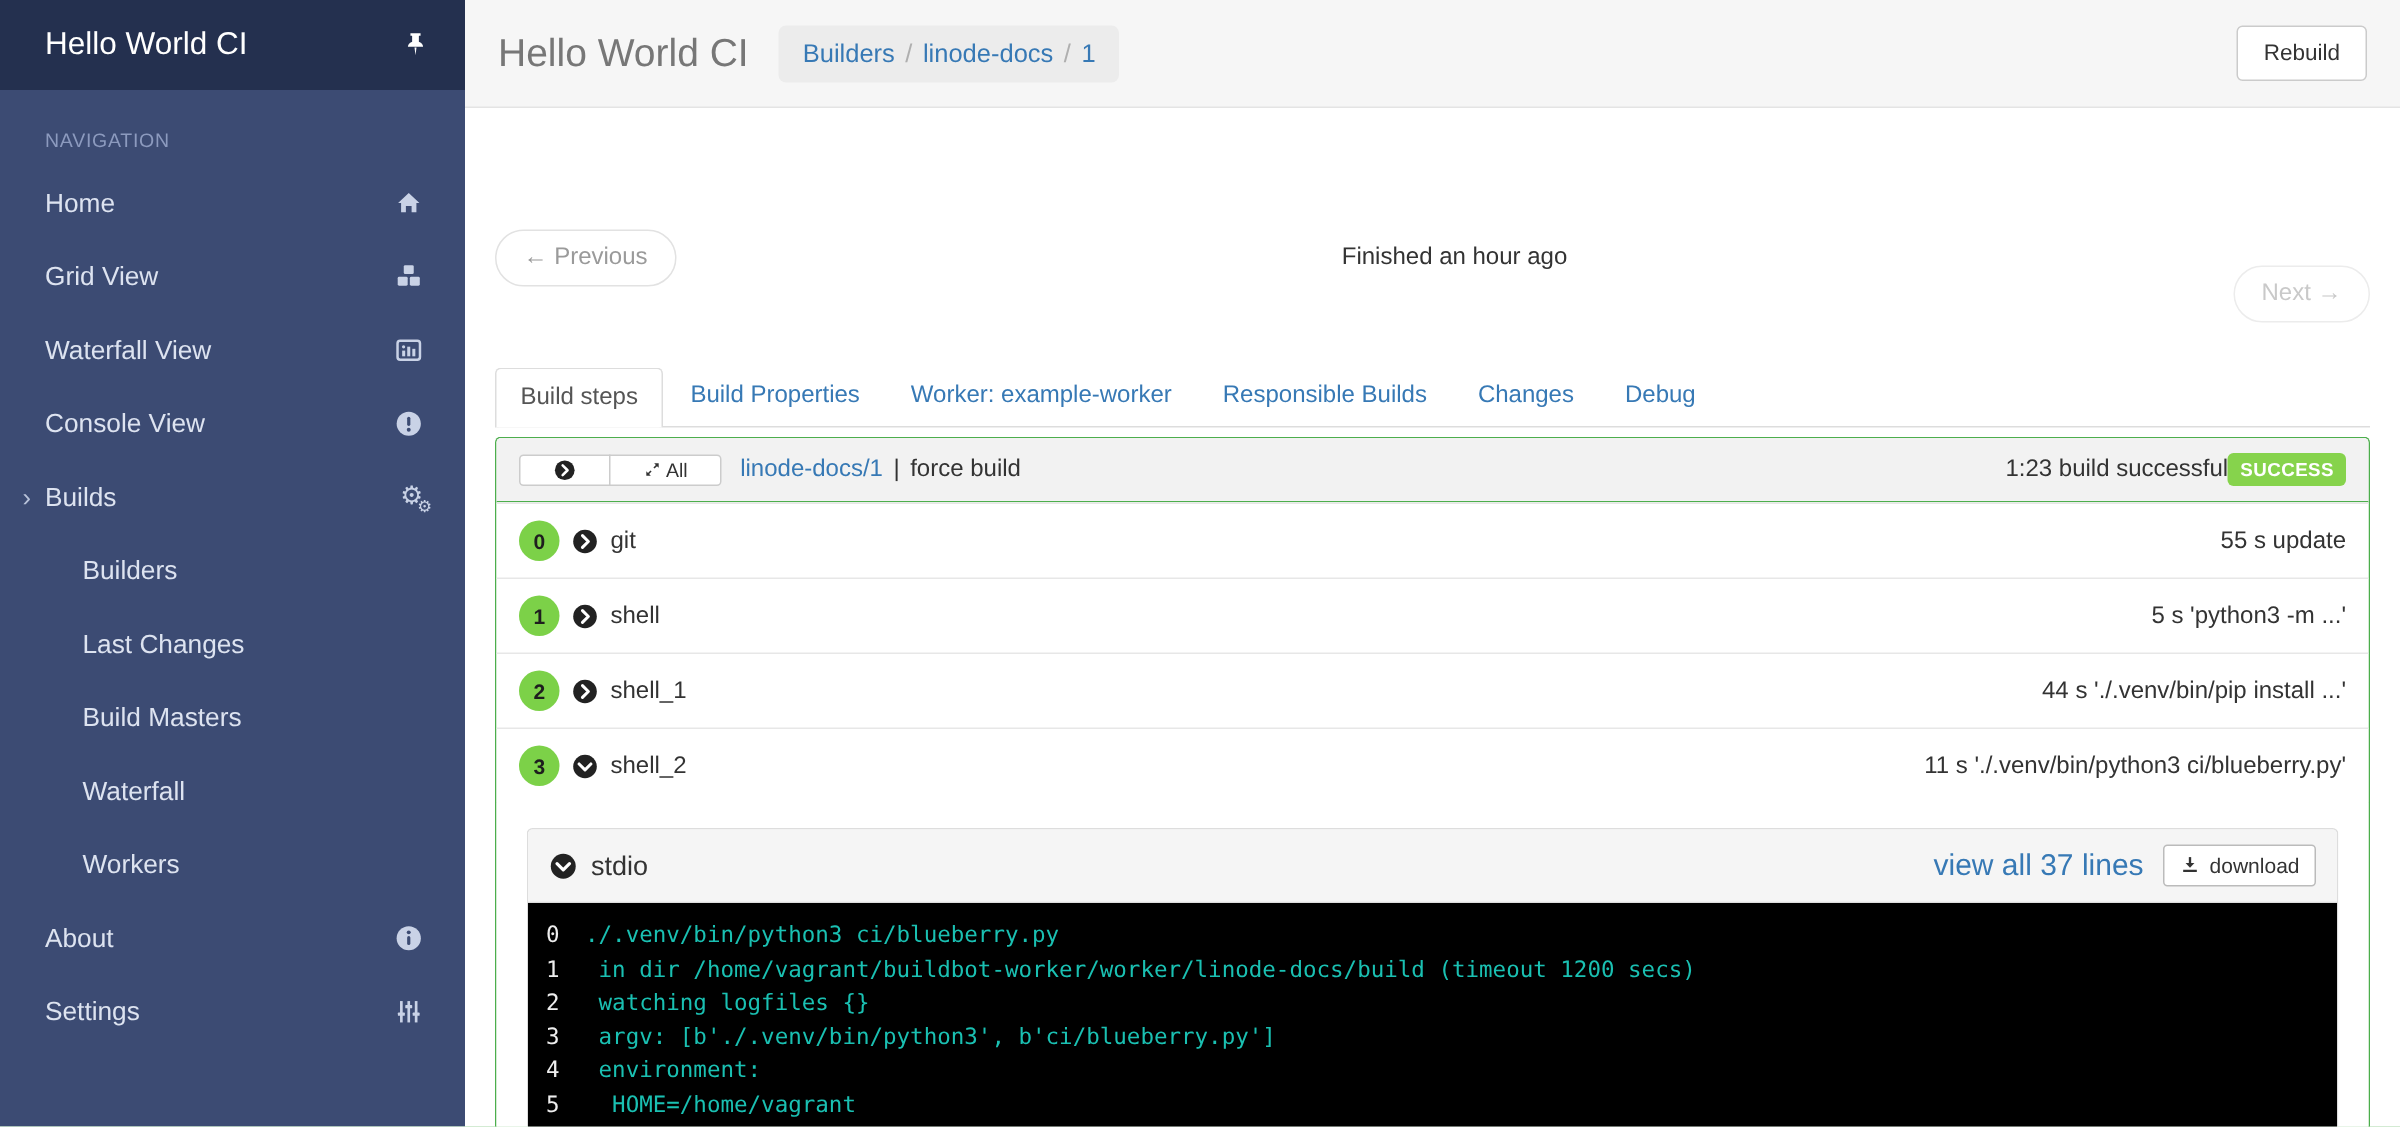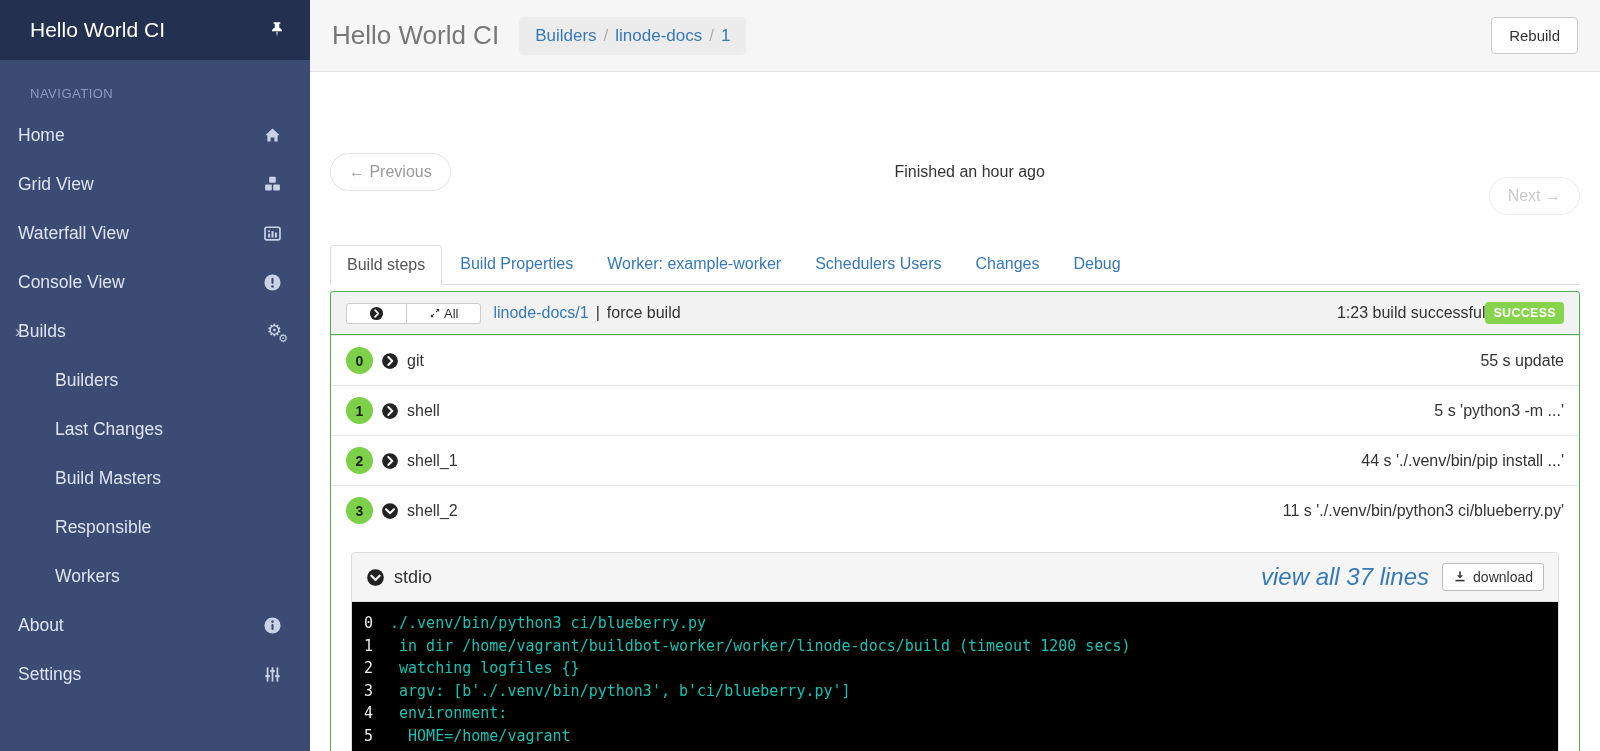--- a/index.html
+++ b/index.html
@@ -8,21 +8,21 @@
   body { display:flex; }
 
   
   .sidebar { width:310px; height:751px; background:var(--sidebar_bg); flex:none; }
   .sb-header { height:60px; background:var(--sidebar_header_bg); display:flex;
     align-items:center; padding:0 24px 0 30px; }
   .sb-title { color:#fff; font-size:21px; font-weight:500; flex:1; }
   .pin-btn { color:#fff; cursor:pointer; display:flex; }
   .sb-navlabel { color:var(--nav_label); font-size:13px; letter-spacing:.5px;
     margin:26px 0 10px 30px; }
-  .sb-item { height:49px; display:flex; align-items:center; padding:0 28px 0 18px;
+  .sb-item { height:49px; display:flex; align-items:center; padding:0 28px 0 30px;
     color:var(--sidebar_text); font-size:17.5px; cursor:pointer; position:relative; }
   .sb-item .lbl { flex:1; }
   .sb-item .ico { width:19px; height:19px; display:flex; color:#C9D2E6; }
   .sb-item .caret { position:absolute; left:15px; font-size:17px; color:#B9C3DA; }
   .sb-sub { height:49px; display:flex; align-items:center; padding-left:55px;
     color:var(--sidebar_text); font-size:17.5px; cursor:pointer; }
   .gear-wrap { position:relative; font-size:17px; line-height:1; }
   .gear-wrap .g2 { position:absolute; font-size:11px; right:-6px; bottom:-3px; }
 
   
@@ -80,21 +80,21 @@
   .chev { margin-left:8px; display:flex; flex:none; }
   .step-name { margin-left:8px; font-size:16px; color:#333; }
   .step-detail { margin-left:auto; font-size:16px; color:#333; }
 
   .step-expanded { padding:17px 20px 0 20px; background:#fff; }
   .stdio-box { border:1px solid #DDD; border-bottom:none; border-radius:4px 4px 0 0; }
   .stdio-header { background:#F5F5F5; border-bottom:1px solid #DDD; padding:10px 14px;
     display:flex; align-items:center; border-radius:3px 3px 0 0; }
   .stdio-title { font-size:18px; color:#333; margin-left:9px; }
   .stdio-right { margin-left:auto; display:flex; align-items:center; }
-  .viewall-link { color:var(--link_blue); font-size:24px; text-decoration:none; cursor:pointer;font-style:italic; }
+  .viewall-link { color:var(--link_blue); font-size:20px; text-decoration:none; cursor:pointer; }
   .download-btn { margin-left:13px; background:#fff; border:1px solid #BBB; border-radius:3px;
     padding:5px 10px; font-size:14px; color:#333; cursor:pointer; display:inline-flex;
     align-items:center; gap:6px; font-family:inherit; }
 
   .terminal { background:var(--terminal_bg); padding:10px 12px 0 12px; min-height:200px;
     font-family:"DejaVu Sans Mono", monospace; font-size:15px; line-height:22.5px; }
   .tline { display:flex; }
   .tline .ln { color:var(--terminal_line_number); width:26px; flex:none; }
   .tline .lt { color:var(--terminal_text); white-space:pre; }
 
@@ -166,21 +166,21 @@
     <span class="caret">›</span>
     <span class="lbl">Builds</span>
     <span class="ico" style="width:auto;">
       <span class="gear-wrap"><span>⚙</span><span class="g2">⚙</span></span>
     </span>
   </div>
 
   <div class="sb-sub">Builders</div>
   <div class="sb-sub">Last Changes</div>
   <div class="sb-sub">Build Masters</div>
-  <div class="sb-sub">Responsible</div>
+  <div class="sb-sub">Waterfall</div>
   <div class="sb-sub">Workers</div>
 
   <div class="sb-item">
     <span class="lbl">About</span>
     <span class="ico">
       <svg width="19" height="19" viewBox="0 0 16 16">
           <circle cx="8" cy="8" r="6.8" fill="currentColor"></circle>
           <rect x="7.1" y="6.8" width="1.8" height="5" rx=".9" fill="#3C4B73"></rect>
           <circle cx="8" cy="4.7" r="1.1" fill="#3C4B73"></circle>
         </svg>
@@ -223,21 +223,21 @@
     <div class="pager">
       <button class="pill-btn prev">← Previous</button>
       <div class="pager-status">Finished an hour ago</div>
       <button class="pill-btn next">Next →</button>
     </div>
 
     <div class="tabs">
       <div class="tab active">Build steps</div>
       <div class="tab">Build Properties</div>
       <div class="tab">Worker: example-worker</div>
-      <div class="tab">Schedulers Users</div>
+      <div class="tab">Responsible Builds</div>
       <div class="tab">Changes</div>
       <div class="tab">Debug</div>
     </div>
 
     <div class="panel">
       <div class="panel-heading">
         <span class="btn-group">
           <button class="btn-xs">
             <span>
               <svg width="15" height="15" viewBox="0 0 16 16">

